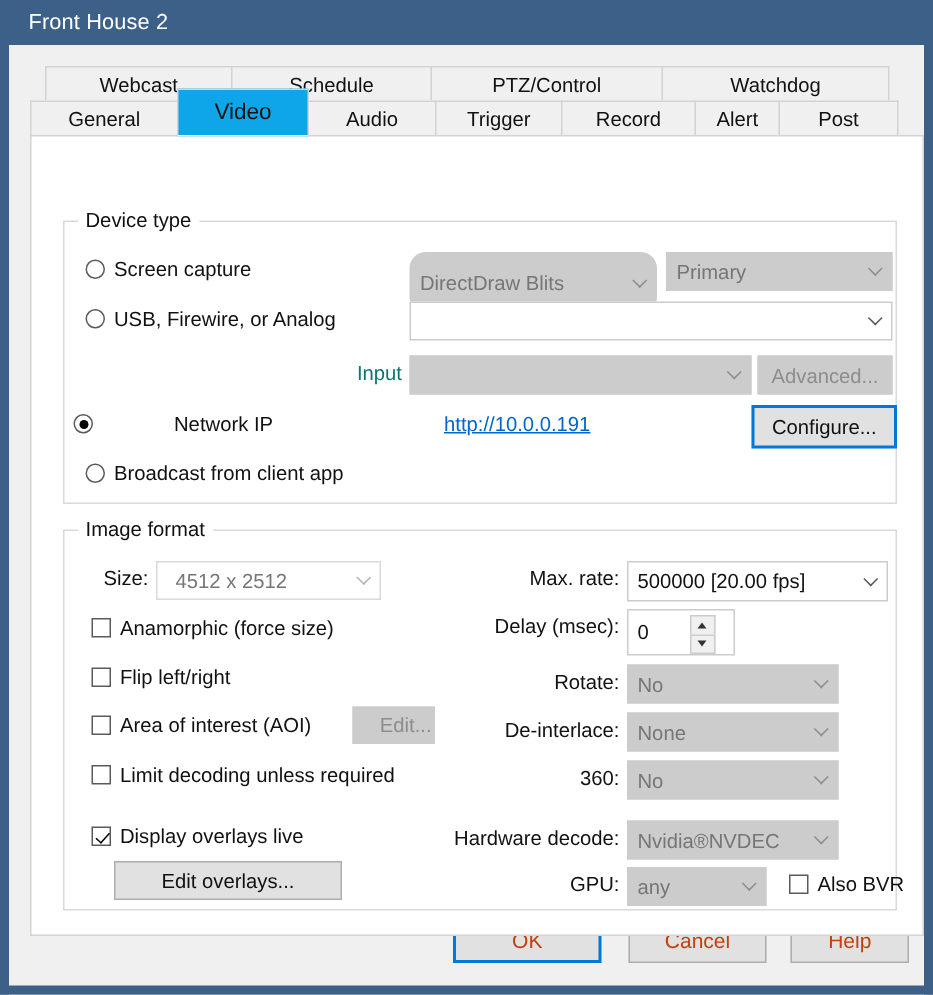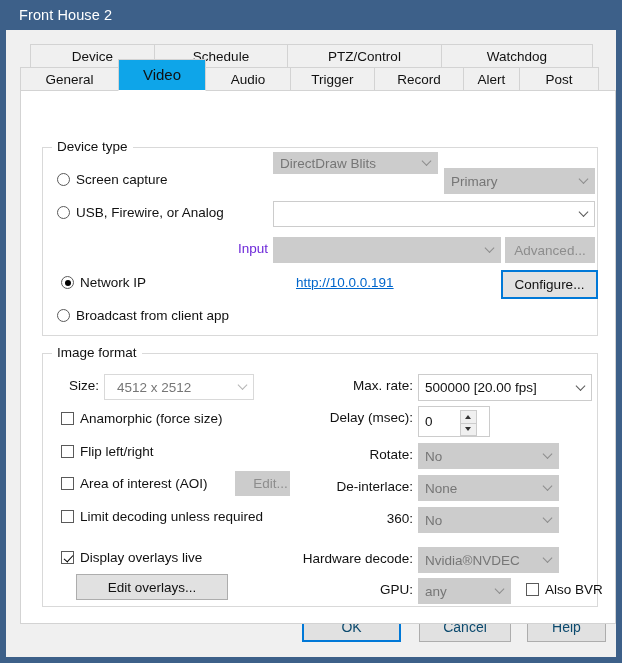--- a/index.html
+++ b/index.html
@@ -106,21 +106,21 @@
   }
   #grp-device { left: 21px; top: 56px; width: 556px; height: 189px; }
   #grp-image  { left: 21px; top: 262px; width: 556px; height: 254px; }
   
   .lbl {
     position: absolute;
     font-size: 13.5px;
     color: #111;
     white-space: nowrap;
   }
-  .lbl.dim { color: #6d28d9; }
+  .lbl.dim { color: #0f766e; }
   .lbl.right { text-align: right; }
   .radio, .checkbox {
     position: absolute;
     display: flex;
     align-items: center;
     font-size: 13.5px;
     color: #111;
     white-space: nowrap;
     cursor: default;
   }
@@ -267,38 +267,38 @@
     position: absolute;
     top: 14px;
     height: 31px;
     box-sizing: border-box;
     background: #e1e1e1;
     border: 1px solid #adadad;
     display: flex;
     align-items: center;
     justify-content: center;
     font-size: 14px;
-    color: #0c4a6e;
+    color: #c2410c;
     cursor: default;
   }
   .bigbtn.focus { border: 2px solid #0078d7; }
 </style>
 </head>
 <body>
 
 <div id="dialog">
 
   <div id="titlebar">
     <span>Front House 2</span>
   </div>
 
   <div id="tabarea">
 
     <div class="tabrow" id="tabrow-top">
-      <div class="tab" style="width:125px">Device</div>
+      <div class="tab" style="width:125px">Webcast</div>
       <div class="tab" style="width:134px">Schedule</div>
       <div class="tab" style="width:155px">PTZ/Control</div>
       <div class="tab" style="width:152px">Watchdog</div>
     </div>
 
     <div class="tabrow" id="tabrow-bottom">
       <div class="tab" style="width:99px">General</div>
       <div class="tab selected" style="width:88px">Video</div>
       <div class="tab" style="width:86px">Audio</div>
       <div class="tab" style="width:85px">Trigger</div>
@@ -309,21 +309,21 @@
 
     <div id="tabpanel">
 
       <div class="groupbox" id="grp-device">
         <div class="grouptitle">Device type</div>
 
         <div class="radio" style="left:14px; top:24px;">
           <span class="mark"></span>
           <span>Screen capture</span>
         </div>
-        <div class="combo disabled" style="left:230px; top:4px; width:165px; height:22px;">
+        <div class="combo disabled" style="left:230px; top:20px; width:165px; height:41px;border-radius:11px;">
           <span>DirectDraw Blits</span>
           <span class="arrow"></span>
         </div>
         <div class="combo disabled" style="left:401px; top:20px; width:151px; height:26px;">
           <span>Primary</span>
           <span class="arrow"></span>
         </div>
 
         <div class="radio" style="left:14px; top:57px;">
           <span class="mark"></span>
@@ -334,21 +334,21 @@
           <span class="arrow"></span>
         </div>
 
         <div class="lbl dim right" style="left:170px; top:93px; width:55px;">Input</div>
         <div class="combo disabled" style="left:230px; top:89px; width:228px; height:26px;">
           <span></span>
           <span class="arrow"></span>
         </div>
         <div class="btn disabled" style="left:462px; top:89px; width:90px; height:26px;">Advanced...</div>
 
-        <div class="radio checked" style="left:18px; top:127px;">
+        <div class="radio checked" style="left:6px; top:127px;gap:48px;">
           <span class="mark"></span>
           <span>Network IP</span>
         </div>
         <div class="link" style="left:253px; top:127px;">http://10.0.0.191</div>
         <div class="btn focus" style="left:458px; top:122px; width:97px; height:29px;">Configure...</div>
 
         <div class="radio" style="left:14px; top:160px;">
           <span class="mark"></span>
           <span>Broadcast from client app</span>
         </div>

